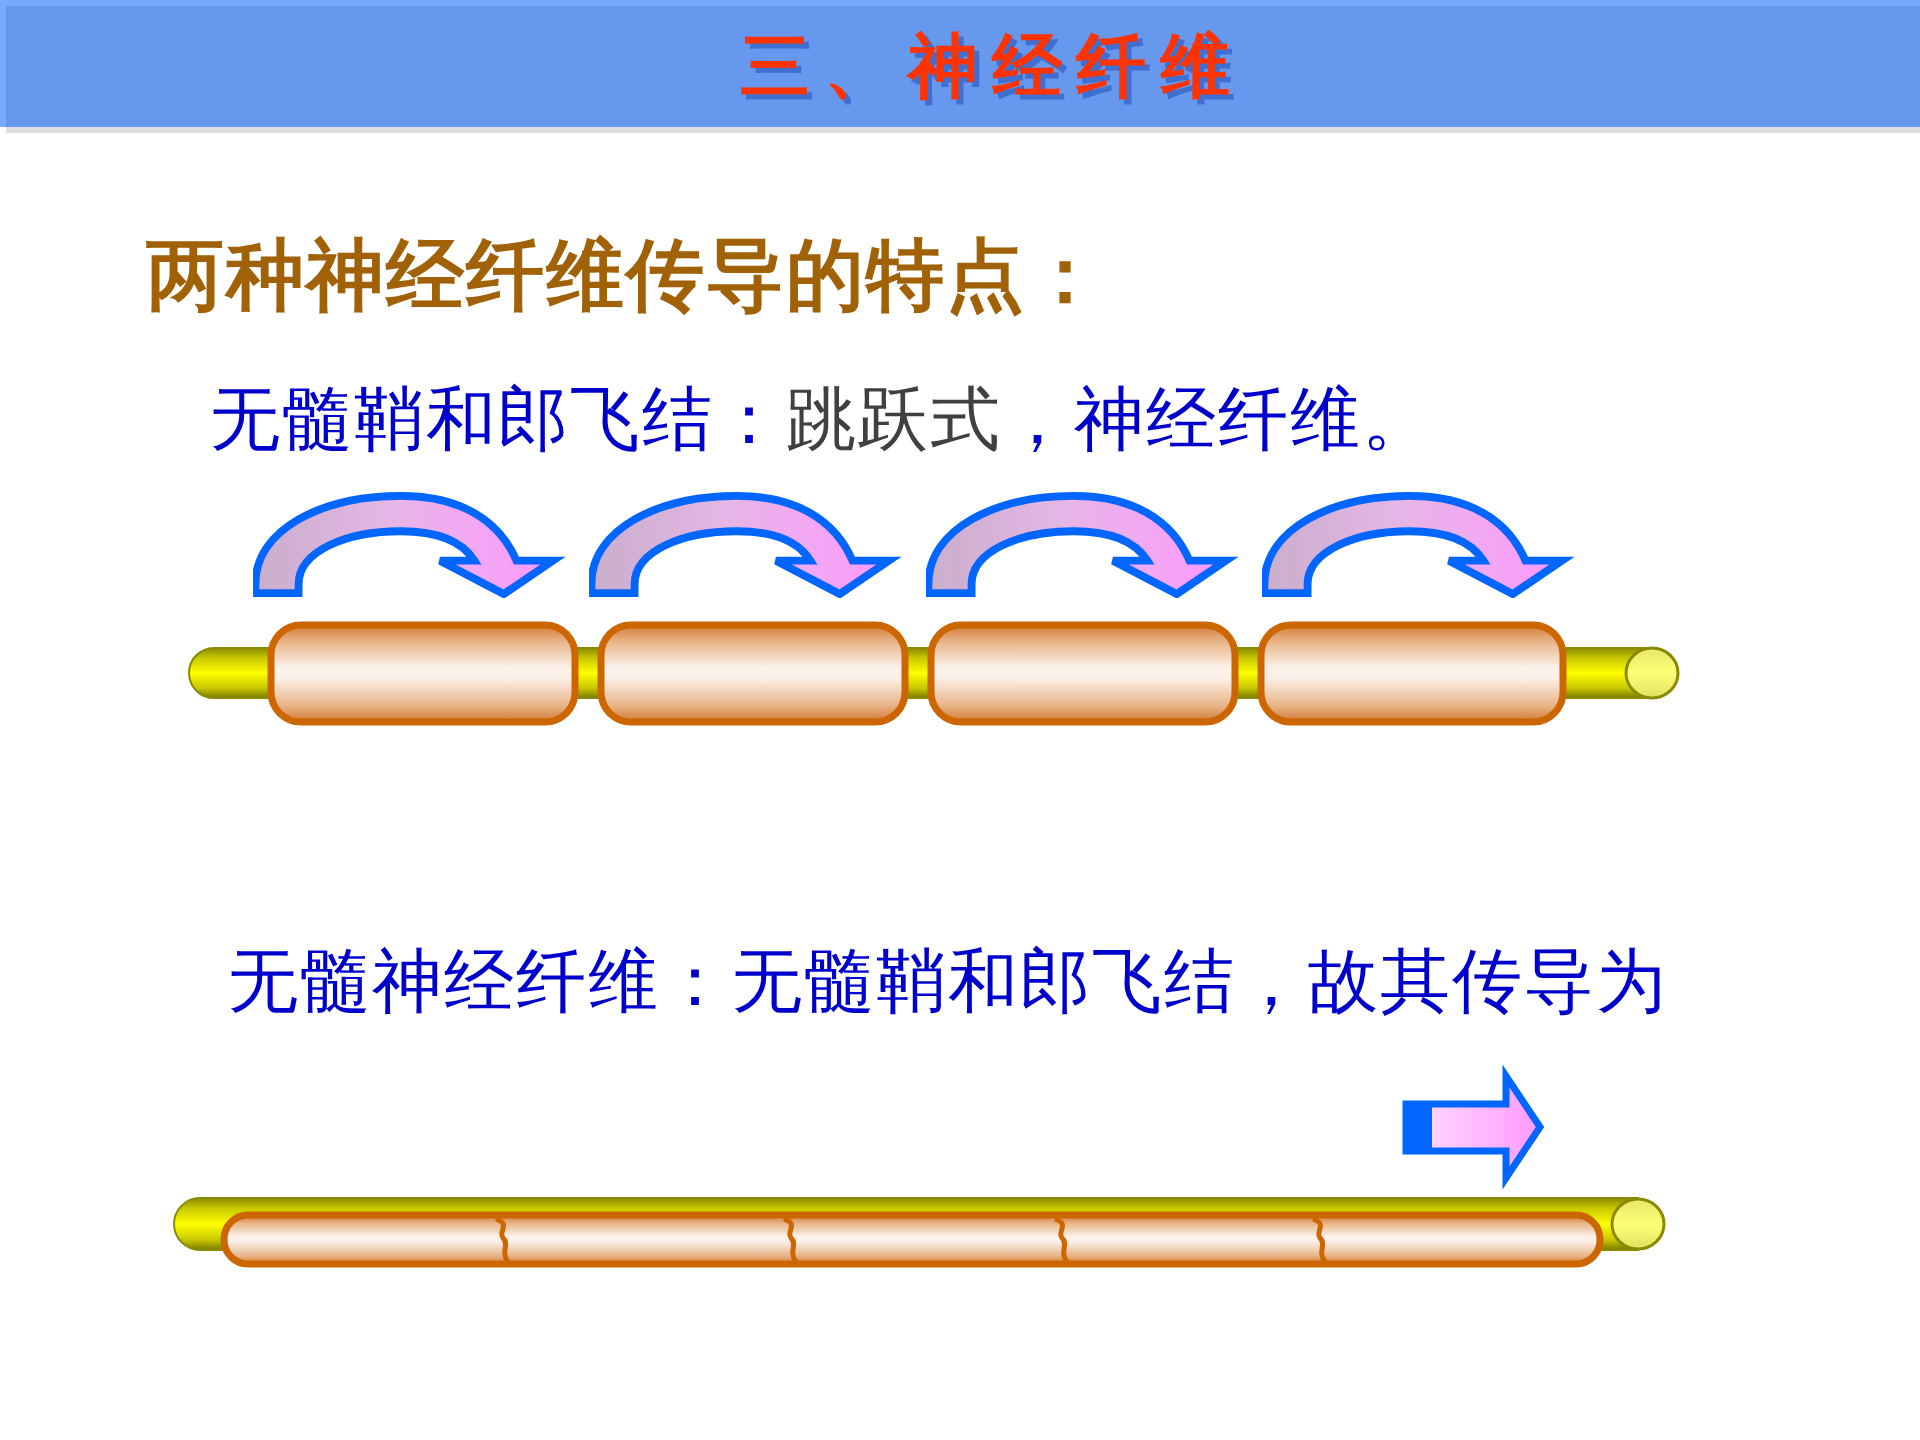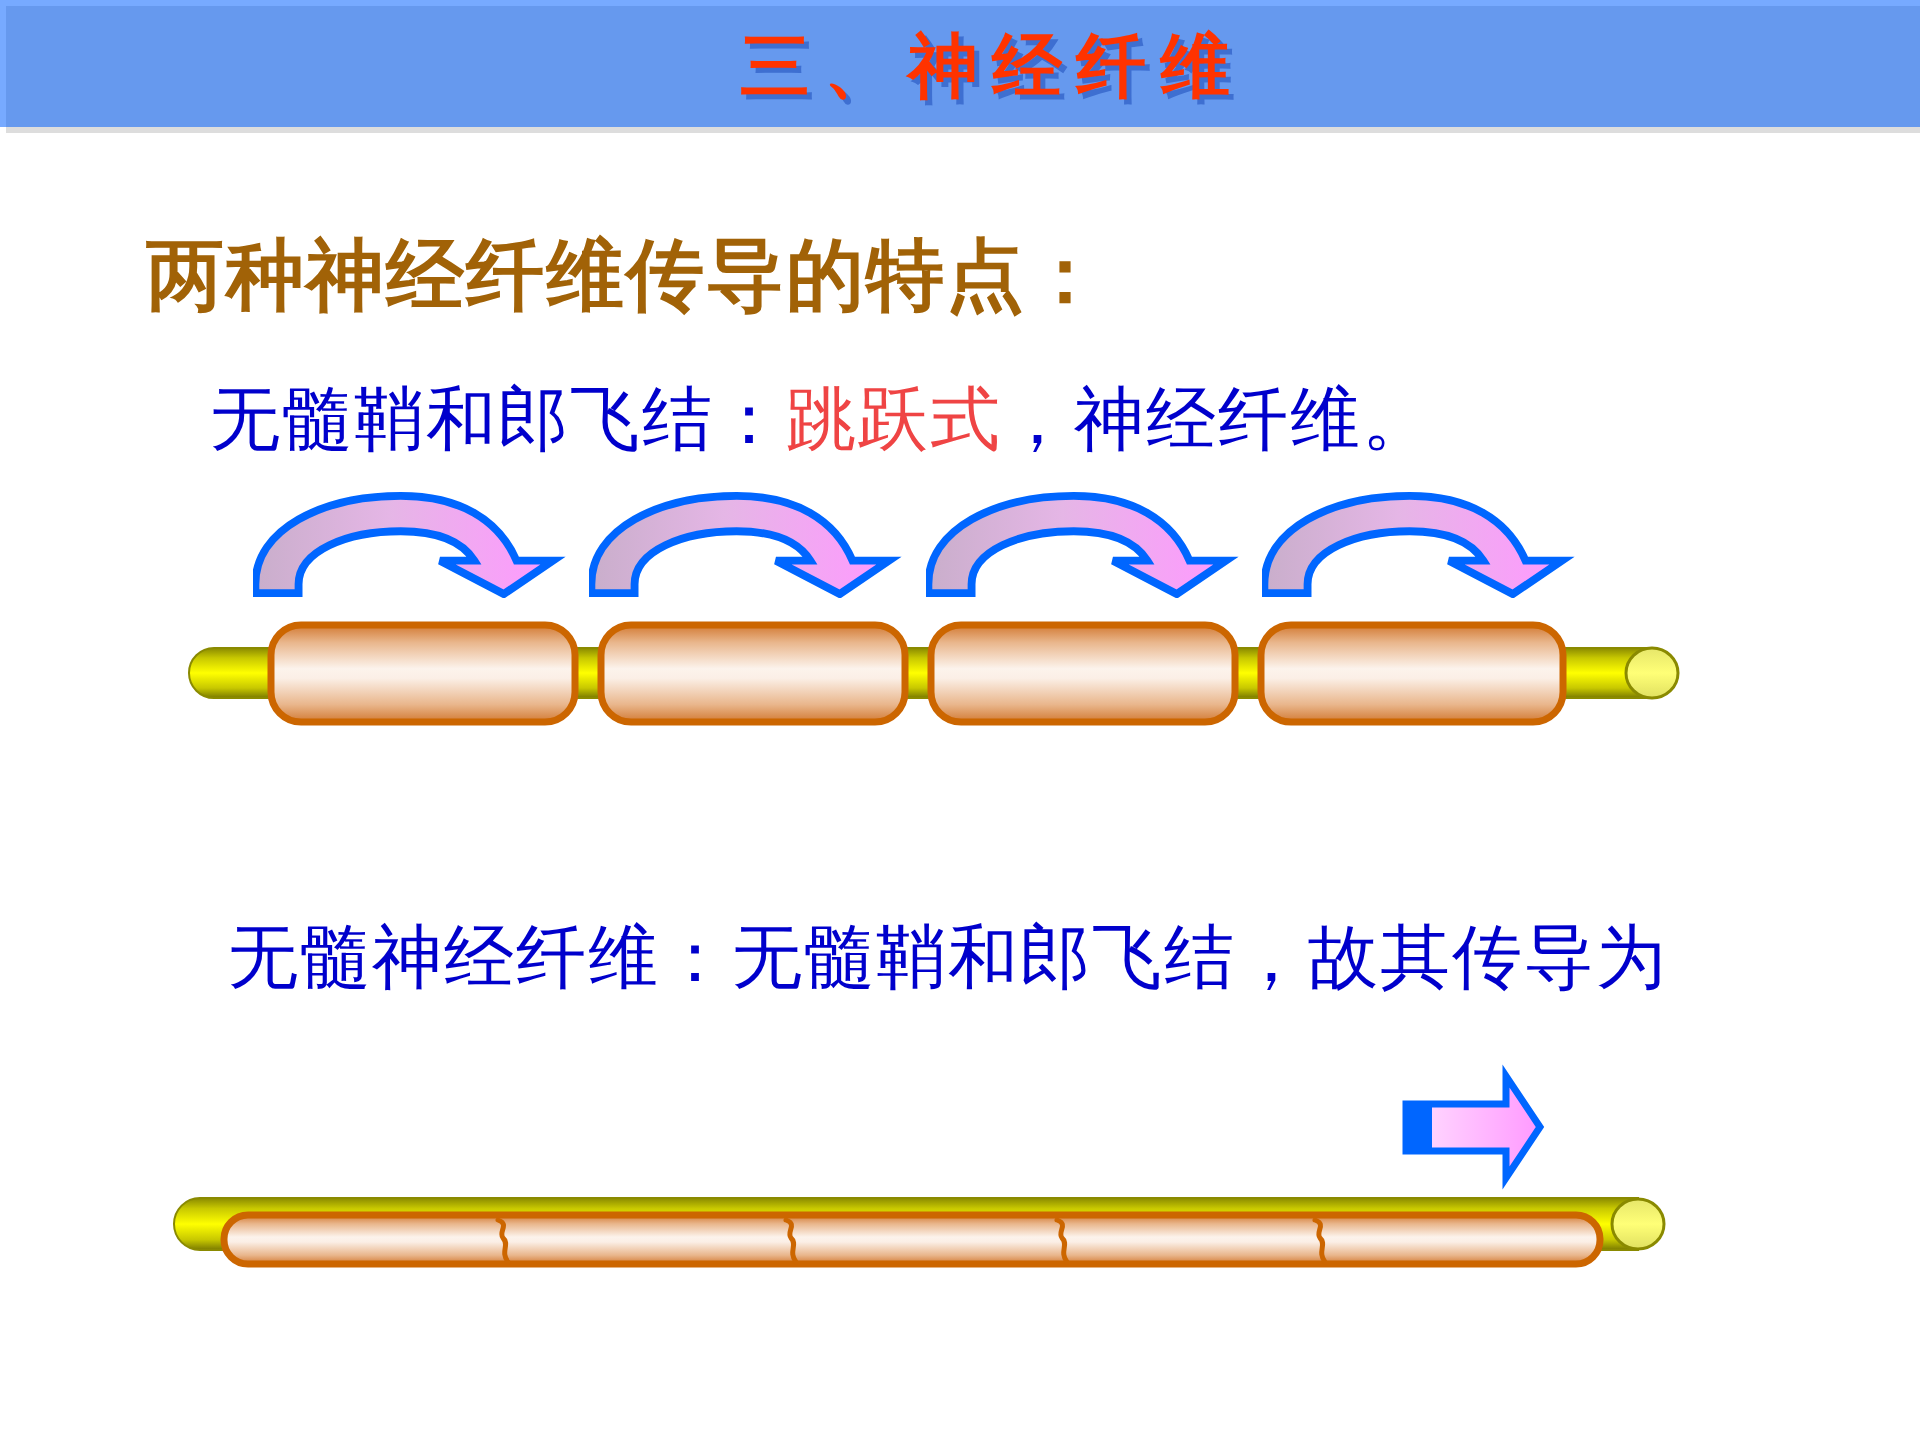--- a/index.html
+++ b/index.html
@@ -10,24 +10,24 @@
   .titlebar .main { position: absolute; left: 6px; top: 6px; width: 1914px; height: 121px; background: #6699ee; }
   .titlebar .shade { position: absolute; left: 6px; top: 127px; width: 1914px; height: 6px; background: #dddddd; }
   .title-text { position: absolute; left: 740px; top: 26px; height: 80px; line-height: 80px;
                 font-family: "DejaVu Sans", "Liberation Sans", sans-serif; font-weight: bold;
                 font-size: 70px; letter-spacing: 14px; color: #ff3300;
                 text-shadow: 5px 5px 0 #3e6fd1; white-space: nowrap; }
   .heading { position: absolute; left: 146px; top: 225px; font-family: "DejaVu Sans", "Liberation Sans", sans-serif;
              font-weight: bold; font-size: 78px; line-height: 100px; color: #a16207; white-space: nowrap;
              letter-spacing: 2px; }
   .para { position: absolute; font-size: 70px; line-height: 86px; color: #0000cc; white-space: nowrap; letter-spacing: 2px; }
-  .para .red { color: #ef4444; }
+  .para .red { color: #404040; }
   .p1 { left: 210px; top: 376px; }
   .p2 { left: 228px; top: 914px; }
-  .p2 .line { display: block; }
+  .p2 .line { display: block; margin-top: 24px; }
   svg.diagram { position: absolute; left: 0; top: 0; width: 1920px; height: 1440px; pointer-events: none; }
   svg.diagram g[data-interactable] { pointer-events: auto; }
 </style>
 </head>
 <body>
 
 <div class="titlebar" data-interactable="false">
   <div class="light" data-interactable="false"></div>
   <div class="main" data-interactable="false"></div>
   <div class="shade" data-interactable="false"></div>

